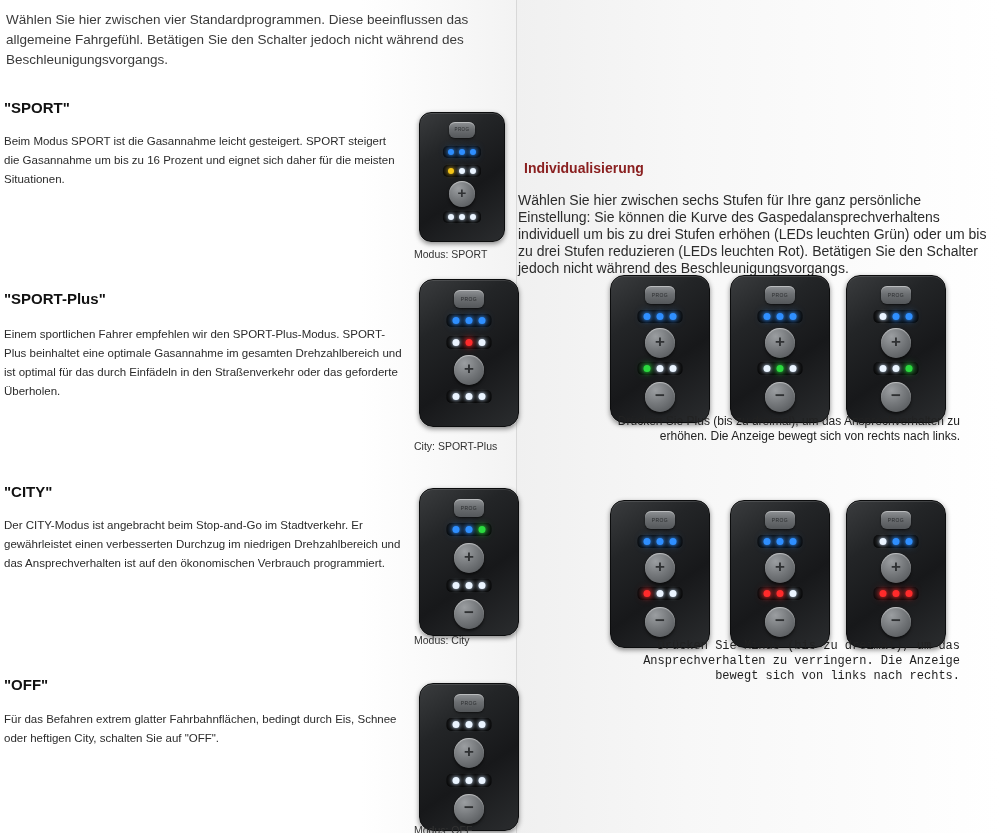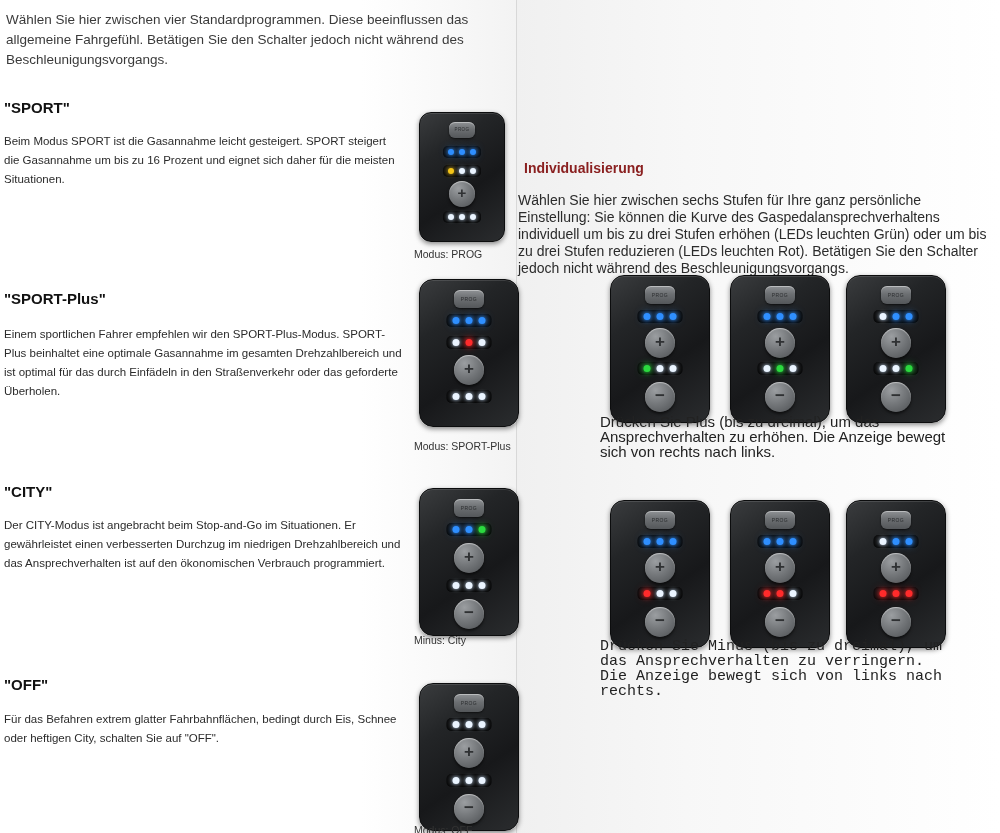--- a/index.html
+++ b/index.html
@@ -50,21 +50,21 @@
   .right-title{
     position:absolute;left:524px;top:160px;
     font-size:14px;color:#8a2020;font-weight:bold;
   }
   .right-text{
     position:absolute;left:518px;top:192px;width:470px;
     font-size:14px;line-height:17px;color:#2b2b2b;
   }
   .row-caption{
     position:absolute;
-    font-size:15px;line-height:15px;color:#222;text-align:left;
+    font-size:12px;line-height:15px;color:#222;text-align:right;
   }
 
   
   .device{
     position:absolute;
     width:86px;height:130px;
     background:linear-gradient(145deg,#3a3c3e 0%,#232527 28%,#17181a 60%,#2a2c2e 100%);
     border-radius:12px;
     box-shadow:0 2px 5px rgba(0,0,0,.45), inset 0 1px 0 rgba(255,255,255,.12);
     border:1px solid #0c0d0e;
@@ -134,21 +134,21 @@
       </div>
     <div class="rbtn r-plus" style="top:68px;">+</div>
     <div class="led-strip s-bot" style="top:98px;">
         <span class="led white"></span>
         <span class="led white"></span>
         <span class="led white"></span>
       </div>
 
   </div>
 </div>
-<div class="caption" style="left:414px;top:248px;">Modus: PROG</div>
+<div class="caption" style="left:414px;top:248px;">Modus: SPORT</div>
 
 <div class="mode-title" style="top:290px;">"SPORT-Plus"</div>
 <div class="mode-text" style="top:325px;">Einem sportlichen Fahrer empfehlen wir den SPORT-Plus-Modus. SPORT-Plus beinhaltet eine optimale Gasannahme im gesamten Drehzahlbereich und ist optimal für das durch Einfädeln in den Straßenverkehr oder das geforderte Überholen.</div>
 <div class="device big" id="dev-sportplus" style="left:419px;top:279px;">
   <div class="dev-inner">
     <div class="prog-btn">PROG</div>
     <div class="led-strip s-top" style="top:34px;">
         <span class="led blue"></span>
         <span class="led blue"></span>
         <span class="led blue"></span>
@@ -160,42 +160,42 @@
       </div>
     <div class="rbtn r-plus" style="top:75px;">+</div>
     <div class="led-strip s-bot" style="top:110px;">
         <span class="led white"></span>
         <span class="led white"></span>
         <span class="led white"></span>
       </div>
 
   </div>
 </div>
-<div class="caption" style="left:414px;top:440px;">Modus: SPORT-Plus</div>
+<div class="caption" style="left:414px;top:440px;">City: SPORT-Plus</div>
 
 <div class="mode-title" style="top:483px;">"CITY"</div>
-<div class="mode-text" style="top:516px;">Der CITY-Modus ist angebracht beim Stop-and-Go im Situationen. Er gewährleistet einen verbesserten Durchzug im niedrigen Drehzahlbereich und das Ansprechverhalten ist auf den ökonomischen Verbrauch programmiert.</div>
+<div class="mode-text" style="top:516px;">Der CITY-Modus ist angebracht beim Stop-and-Go im Stadtverkehr. Er gewährleistet einen verbesserten Durchzug im niedrigen Drehzahlbereich und das Ansprechverhalten ist auf den ökonomischen Verbrauch programmiert.</div>
 <div class="device big" id="dev-city" style="left:419px;top:488px;">
   <div class="dev-inner">
     <div class="prog-btn">PROG</div>
     <div class="led-strip s-top" style="top:34px;">
         <span class="led blue"></span>
         <span class="led blue"></span>
         <span class="led green"></span>
       </div>
     <div class="rbtn r-plus" style="top:54px;">+</div>
     <div class="led-strip s-bot" style="top:90px;">
         <span class="led white"></span>
         <span class="led white"></span>
         <span class="led white"></span>
       </div>
     <div class="rbtn r-minus" style="top:110px;">−</div>
   </div>
 </div>
-<div class="caption" style="left:414px;top:634px;">Minus: City</div>
+<div class="caption" style="left:414px;top:634px;">Modus: City</div>
 
 <div class="mode-title" style="top:676px;">"OFF"</div>
 <div class="mode-text" style="top:710px;">Für das Befahren extrem glatter Fahrbahnflächen, bedingt durch Eis, Schnee oder heftigen City, schalten Sie auf "OFF".</div>
 <div class="device big" id="dev-off" style="left:419px;top:683px;">
   <div class="dev-inner">
     <div class="prog-btn">PROG</div>
     <div class="led-strip s-top" style="top:34px;">
         <span class="led white"></span>
         <span class="led white"></span>
         <span class="led white"></span>

